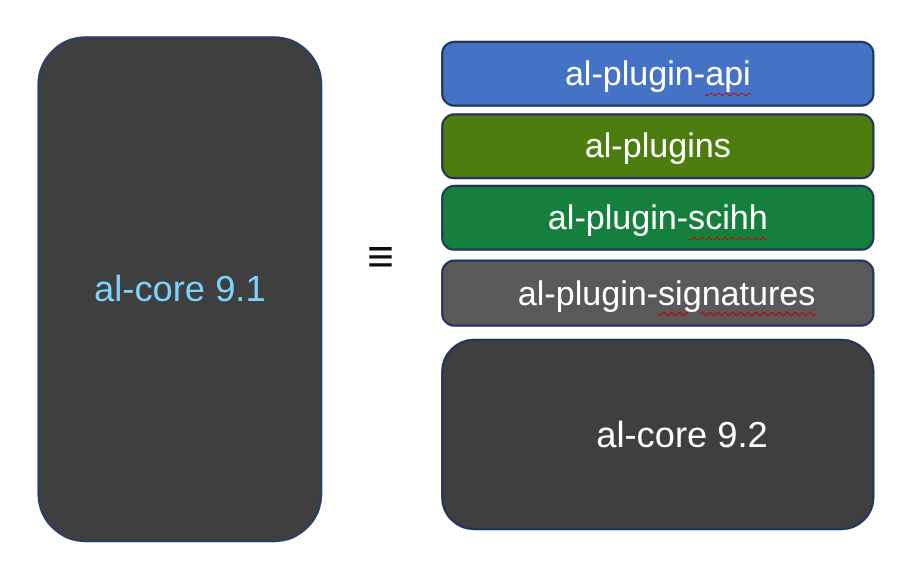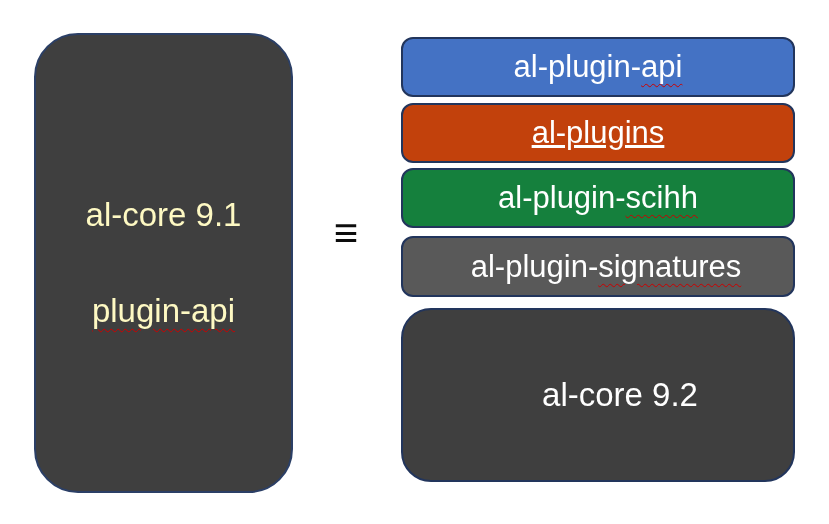--- a/index.html
+++ b/index.html
@@ -17,21 +17,21 @@
     left: 34px; top: 33px;
     width: 259px; height: 460px;
     background: #3f3f3f;
     border: 2px solid #2b3f66;
     border-radius: 44px;
     display: flex;
     flex-direction: column;
     align-items: center;
     justify-content: center;
     gap: 58px;
-    color: #fef9c3;
+    color: #7dd3fc;
     font-size: 33px;
     text-align: center;
   }
   
   .equiv {
     position: absolute;
     left: 320px; top: 204px;
     width: 52px; height: 58px;
     display: flex;
     align-items: center;
@@ -76,32 +76,31 @@
     text-underline-offset: 6px;
   }
 </style>
 </head>
 <body>
 
 <div class="canvas">
 
   <div class="left-box" style="background: rgb(63, 63, 63);">
     <div class="line">al-core 9.1</div>
-    <div class="line"><span></span><span class="sq">plugin-api</span><span></span></div>
   </div>
 
   <div class="equiv">≡</div>
 
   <div class="right-col">
 
     <div class="rbox b1" style="background: rgb(68, 114, 196);">
       <div class="line"><span>al-plugin-</span><span class="sq">api</span><span></span></div>
     </div>
 
-    <div class="rbox b2" style="background: #c2410c; text-decoration: underline;">
+    <div class="rbox b2" style="background: #4d7c0f;">
       <div class="line"><span>al-plugins</span><span class="sq"></span><span></span></div>
     </div>
 
     <div class="rbox b3" style="background: #15803d;">
       <div class="line"><span>al-plugin-</span><span class="sq">scihh</span><span></span></div>
     </div>
 
     <div class="rbox b4" style="background: rgb(89, 89, 89); padding-left: 16px;">
       <div class="line"><span>al-plugin-</span><span class="sq">signatures</span><span></span></div>
     </div>

